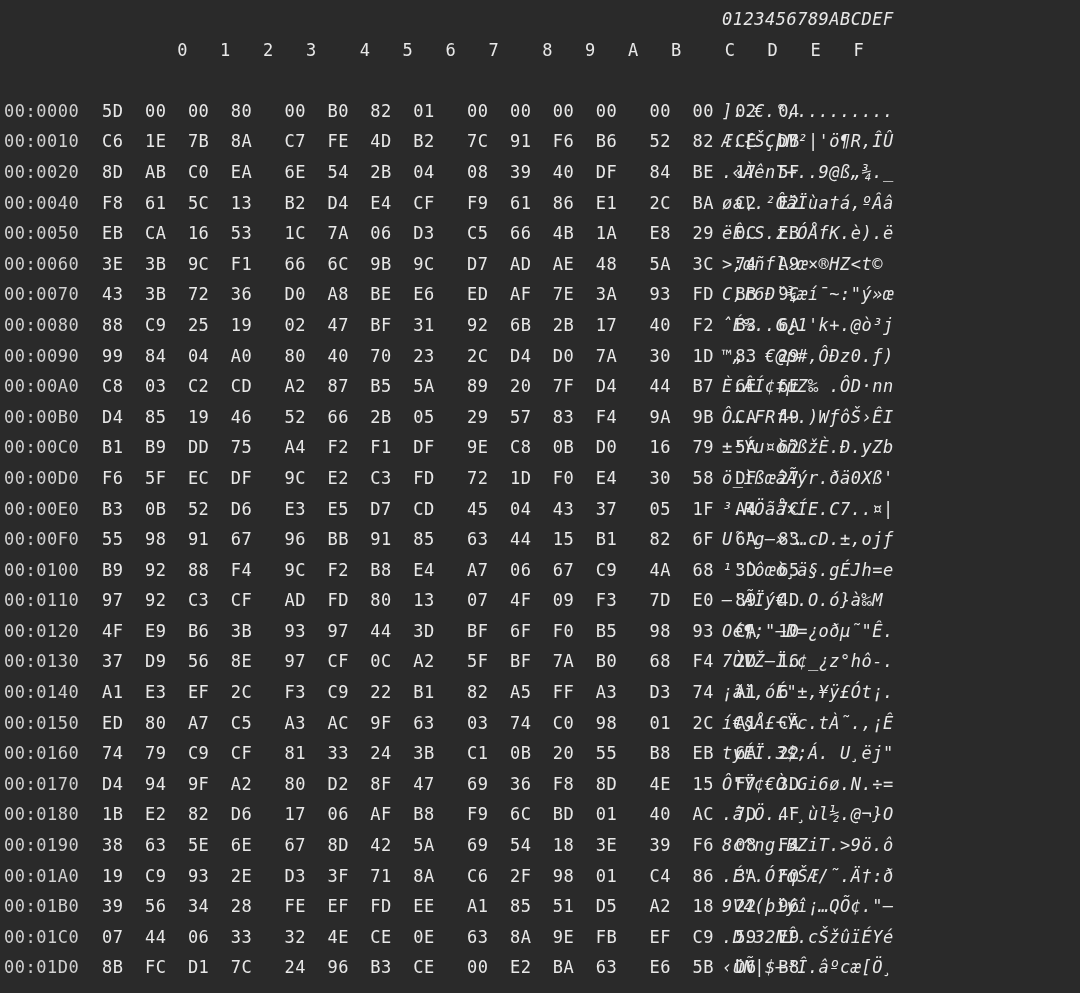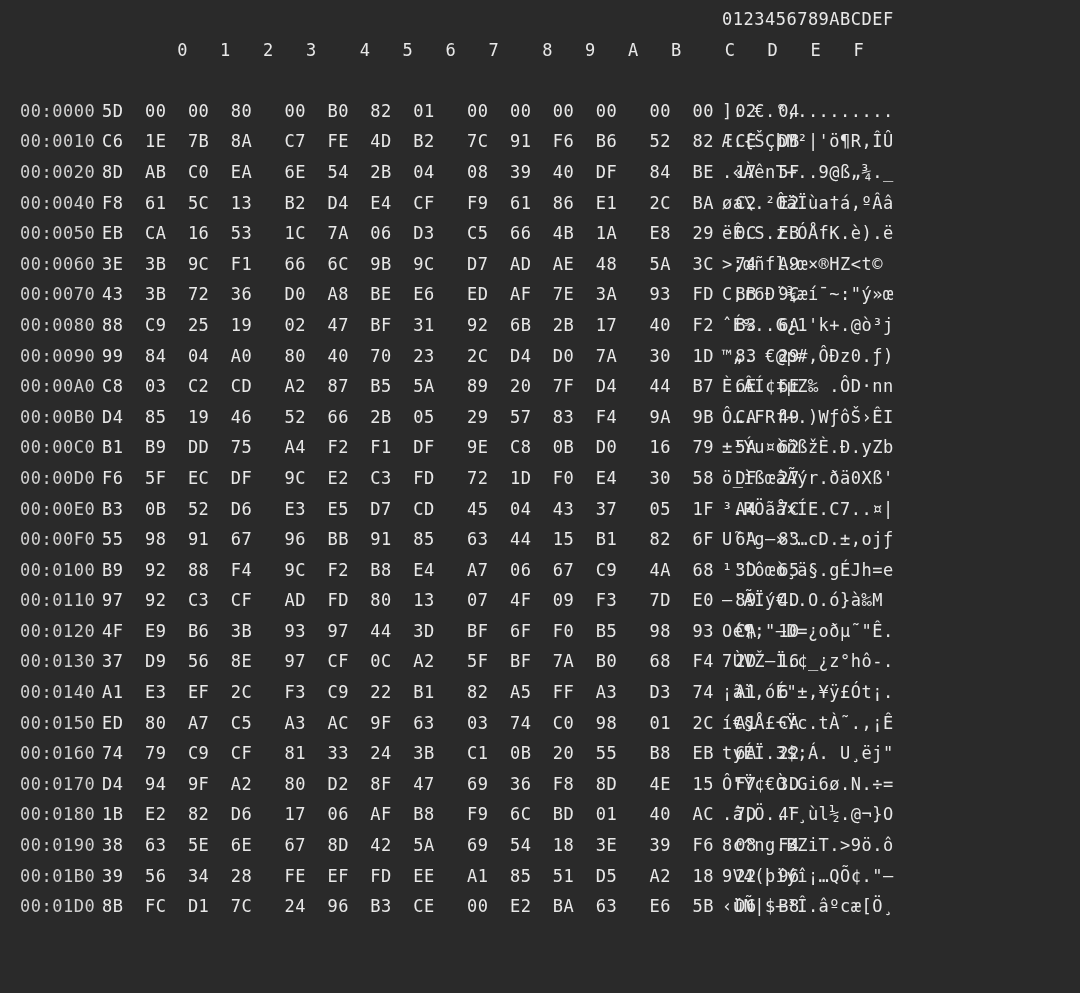--- a/index.html
+++ b/index.html
@@ -29,41 +29,42 @@
 
   .data-row {
     display: grid;
     grid-template-columns: 102px 600px 340px;
     white-space: pre;
   }
 
   .offset-col {
     color: #d0d0d0;
     text-align: left;
-    padding-left: 20px;
+    padding-left: 4px;
   }
 
   .header-row .offset-col {
     color: #9a9a9a;
   }
 
   .hex-col {
     position: relative;
     color: #e8e8e8;
   }
 
   .hex-group {
     white-space: pre;
     text-align: right;
   }
 
   .ascii-col {
     color: #e8e8e8;
     white-space: pre;
     padding-left: 20px;
+    font-style: italic;
   }
 </style>
 </head>
 <body>
 
 <div class="hex-viewer">
 
   <div class="header-row">
     <div class="offset-col"></div>
     <div class="hex-col">
@@ -91,17 +92,19 @@
       <div class="data-row"><div class="offset-col">00:0100</div><div class="hex-col"><span class="hex-group">B9  92  88  F4   9C  F2  B8  E4   A7  06  67  C9   4A  68  3D  65</span></div><div class="ascii-col">¹'ˆôœò¸ä§.gÉJh=e</div></div>
       <div class="data-row"><div class="offset-col">00:0110</div><div class="hex-col"><span class="hex-group">97  92  C3  CF   AD  FD  80  13   07  4F  09  F3   7D  E0  89  4D</span></div><div class="ascii-col">—'ÃÏ­ý€..O.ó}à‰M</div></div>
       <div class="data-row"><div class="offset-col">00:0120</div><div class="hex-col"><span class="hex-group">4F  E9  B6  3B   93  97  44  3D   BF  6F  F0  B5   98  93  CA  10</span></div><div class="ascii-col">Oé¶;"—D=¿oðµ˜"Ê.</div></div>
       <div class="data-row"><div class="offset-col">00:0130</div><div class="hex-col"><span class="hex-group">37  D9  56  8E   97  CF  0C  A2   5F  BF  7A  B0   68  F4  2D  16</span></div><div class="ascii-col">7ÙVŽ—Ï.¢_¿z°hô-.</div></div>
       <div class="data-row"><div class="offset-col">00:0140</div><div class="hex-col"><span class="hex-group">A1  E3  EF  2C   F3  C9  22  B1   82  A5  FF  A3   D3  74  A1  6</span></div><div class="ascii-col">¡ãï,óÉ"±‚¥ÿ£Ót¡.</div></div>
       <div class="data-row"><div class="offset-col">00:0150</div><div class="hex-col"><span class="hex-group">ED  80  A7  C5   A3  AC  9F  63   03  74  C0  98   01  2C  A1  CA</span></div><div class="ascii-col">í€§Å£¬Ÿc.tÀ˜.,¡Ê</div></div>
       <div class="data-row"><div class="offset-col">00:0160</div><div class="hex-col"><span class="hex-group">74  79  C9  CF   81  33  24  3B   C1  0B  20  55   B8  EB  6A  22</span></div><div class="ascii-col">tyÉÏ.3$;Á. U¸ëj"</div></div>
       <div class="data-row"><div class="offset-col">00:0170</div><div class="hex-col"><span class="hex-group">D4  94  9F  A2   80  D2  8F  47   69  36  F8  8D   4E  15  F7  3D</span></div><div class="ascii-col">Ô"Ÿ¢€Ò.Gi6ø.N.÷=</div></div>
       <div class="data-row"><div class="offset-col">00:0180</div><div class="hex-col"><span class="hex-group">1B  E2  82  D6   17  06  AF  B8   F9  6C  BD  01   40  AC  7D  4F</span></div><div class="ascii-col">.â‚Ö..¯¸ùl½.@¬}O</div></div>
       <div class="data-row"><div class="offset-col">00:0190</div><div class="hex-col"><span class="hex-group">38  63  5E  6E   67  8D  42  5A   69  54  18  3E   39  F6  08  F4</span></div><div class="ascii-col">8c^ng.BZiT.&gt;9ö.ô</div></div>
+      <div class="data-row"><div class="offset-col">00:01A0</div><div class="hex-col"><span class="hex-group">19  C9  93  2E   D3  3F  71  8A   C6  2F  98  01   C4  86  3A  F0</span></div><div class="ascii-col">.É".Ó?qŠÆ/˜.Ä†:ð</div></div>
       <div class="data-row"><div class="offset-col">00:01B0</div><div class="hex-col"><span class="hex-group">39  56  34  28   FE  EF  FD  EE   A1  85  51  D5   A2  18  22  96</span></div><div class="ascii-col">9V4(þïýî¡…QÕ¢."–</div></div>
+      <div class="data-row"><div class="offset-col">00:01C0</div><div class="hex-col"><span class="hex-group">07  44  06  33   32  4E  CE  0E   63  8A  9E  FB   EF  C9  59  E9</span></div><div class="ascii-col">.D.32NÎ.cŠžûïÉYé</div></div>
       <div class="data-row"><div class="offset-col">00:01D0</div><div class="hex-col"><span class="hex-group">8B  FC  D1  7C   24  96  B3  CE   00  E2  BA  63   E6  5B  D6  B8</span></div><div class="ascii-col">‹üÑ|$–³Î.âºcæ[Ö¸</div></div>
     </div>
 
 </div>
 
 </body></html>

